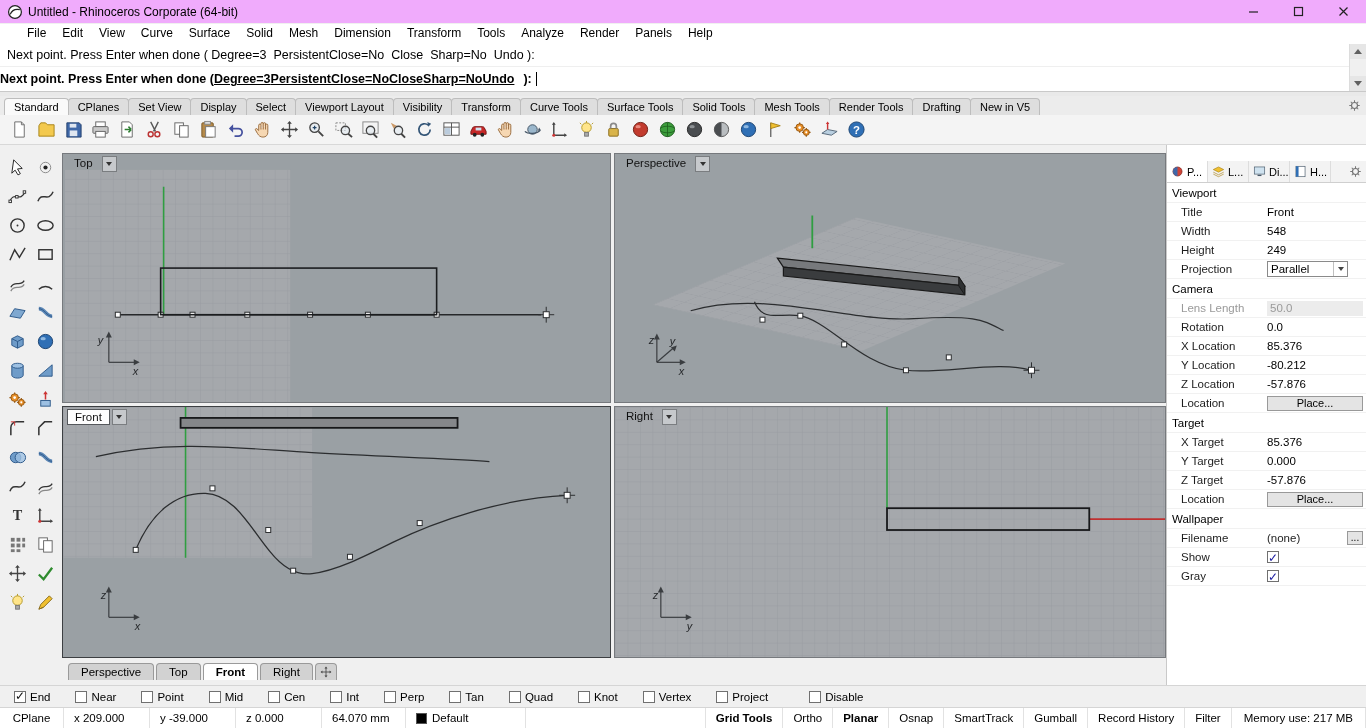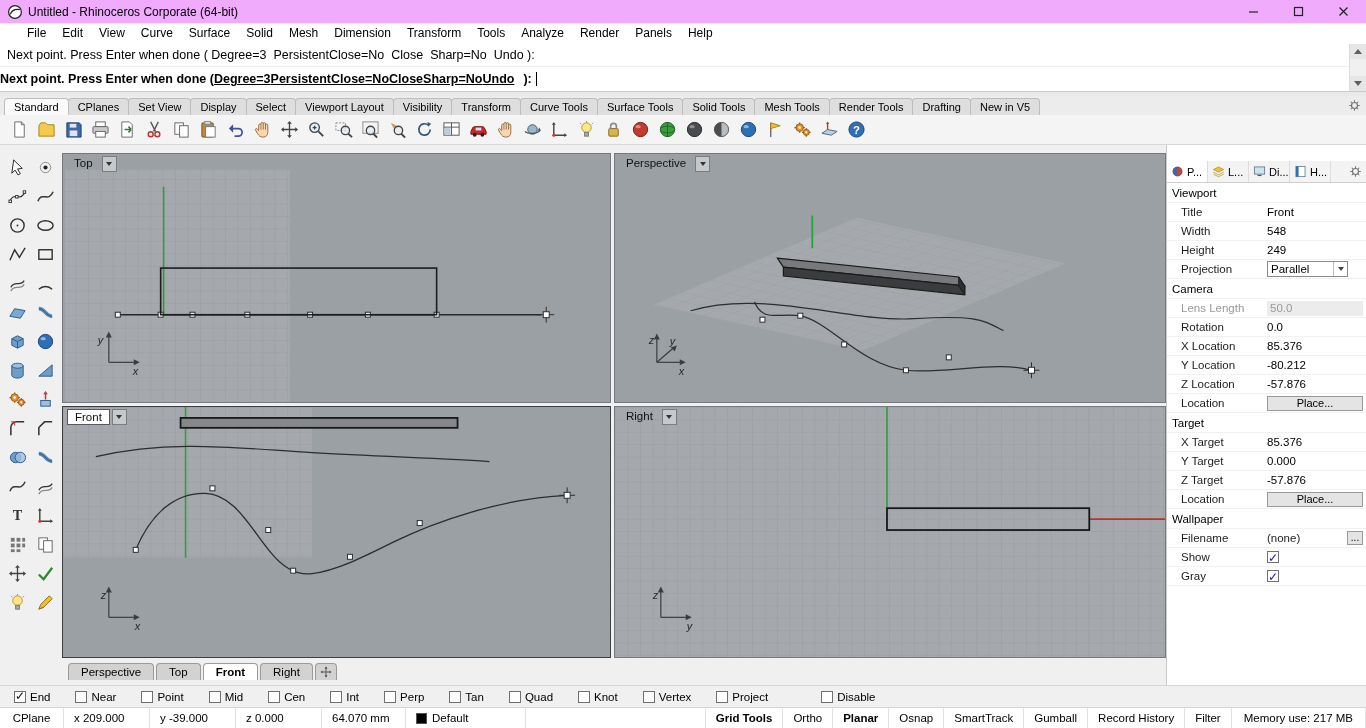--- a/index.html
+++ b/index.html
@@ -96,21 +96,21 @@
   .dots{width:16px;height:14px;border:1px solid #999;background:#e4e4e4;font-size:10px;line-height:10px;margin-right:3px;margin-left:auto;font-family:"Liberation Sans",sans-serif;}
   .pcheck{width:12px;height:12px;border:1px solid #707070;background:#fff;position:relative;}
   .pcheck.checked::after{content:"\2713";position:absolute;left:0px;top:-3px;font-size:12px;color:#1a1aa0;}
   .fname{color:#1d1d1d;}
 
   
   .osnapbar{height:22px;background:#f0f0f0;border-top:1px solid #d5d5d5;display:flex;align-items:center;padding-left:14px;gap:25px;font-size:11.5px;}
   .osnap-item{display:flex;align-items:center;gap:4px;}
   .osnap-item .cb{width:12px;height:12px;border:1px solid #707070;background:#fff;position:relative;}
   .osnap-item.checked .cb::after{content:"\2713";position:absolute;left:0;top:-3px;font-size:12px;color:#111;}
-  .osnap-item.gap{margin-left:28px;}
+  .osnap-item.gap{margin-left:16px;}
 
   .statusbar{height:21px;background:#fff;border-top:1px solid #d5d5d5;display:flex;align-items:stretch;font-size:11.5px;}
   .scell{display:flex;align-items:center;justify-content:center;border-right:1px solid #e2e2e2;padding:0 10px;white-space:nowrap;}
   .scell.bold{font-weight:bold;}
   .scell .sw{display:none;}
   .scell.swatch .sw{display:inline-block;width:11px;height:11px;background:#000;border:1px solid #555;margin-right:5px;}
   .c-cplane{width:64px;}
   .c-x,.c-y,.c-z{width:86px;justify-content:flex-start;}
   .c-units{width:84px;justify-content:flex-start;}
   .c-layer{width:120px;justify-content:flex-start;}

